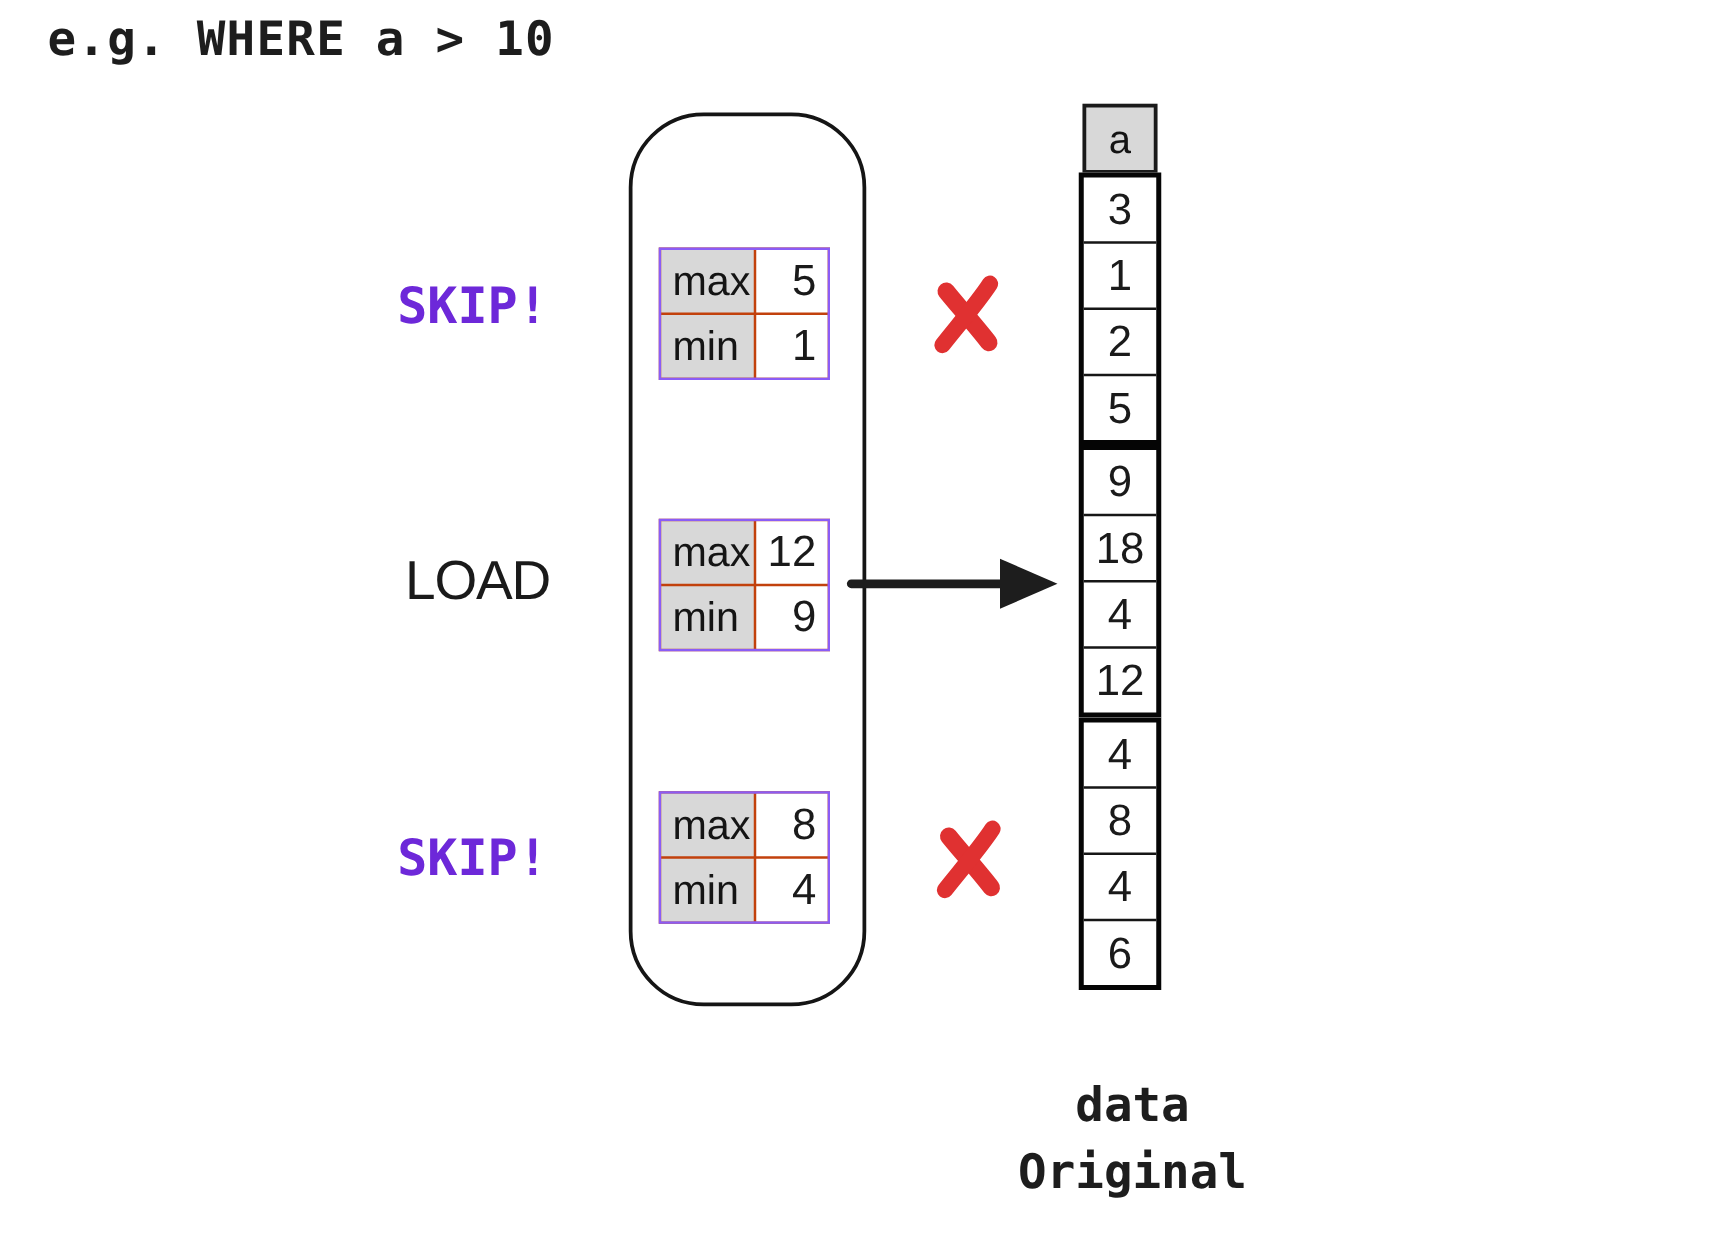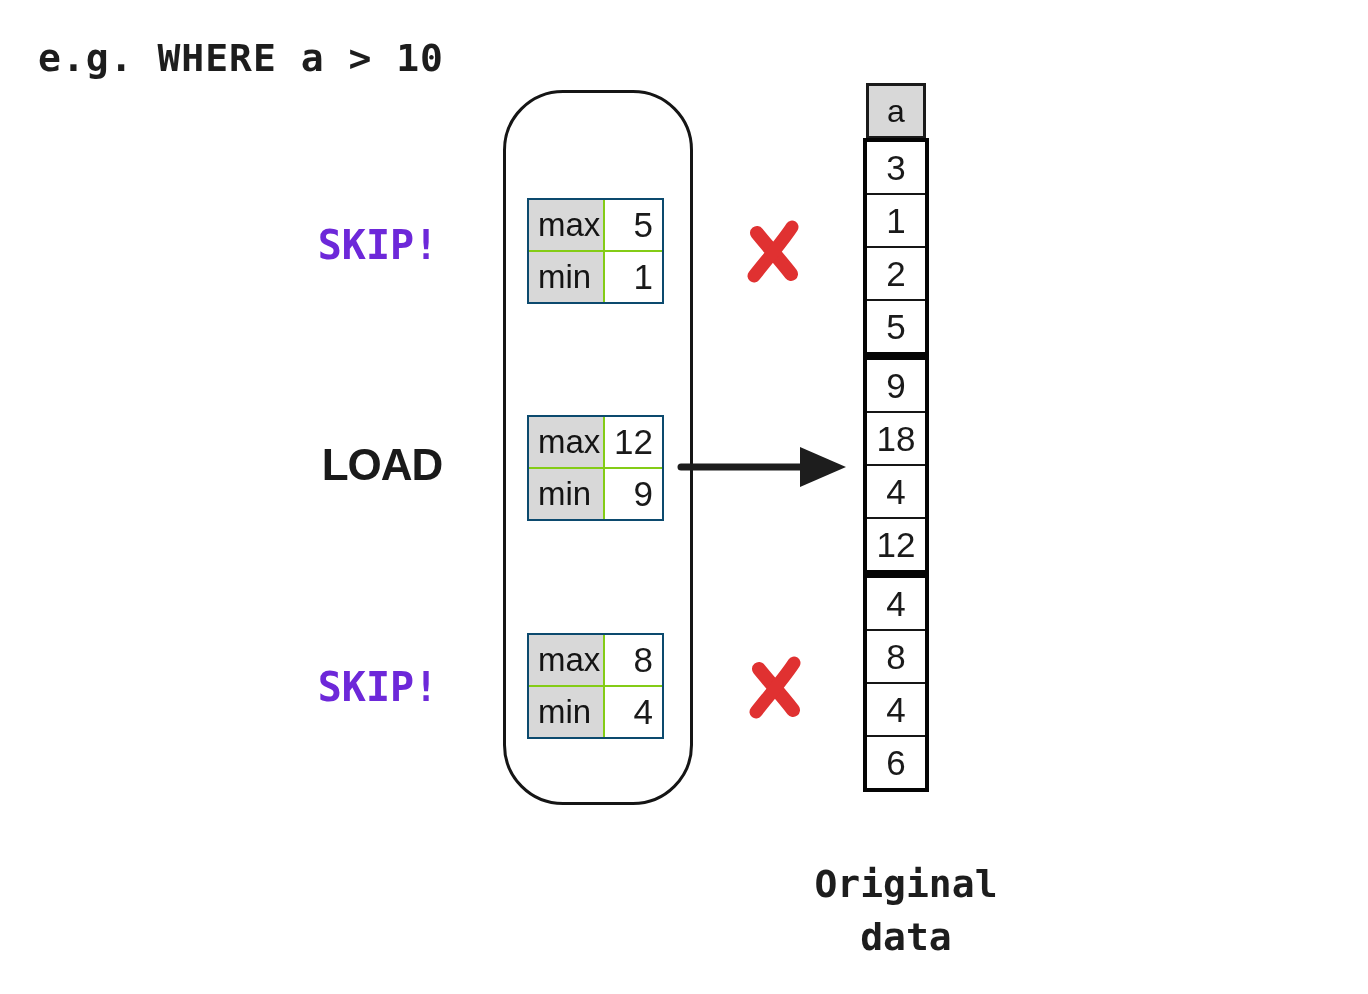--- a/index.html
+++ b/index.html
@@ -4,41 +4,41 @@
 <style>
   html,body{margin:0;padding:0;background:#fff;}
   .canvas{
     position:relative;width:1368px;height:994px;background:#ffffff;
     overflow:hidden;color:#111;
     font-family:"Liberation Sans",sans-serif;
   }
   .mono{font-family:"DejaVu Sans Mono",monospace;font-weight:600;color:#1d1d1d;}
 
   
-  .title{position:absolute;left:38px;top:36px;font-size:38px;letter-spacing:1px;white-space:pre;}
+  .title{position:absolute;left:38px;top:9px;font-size:38px;letter-spacing:1px;white-space:pre;}
 
   
   .index-panel{
     position:absolute;left:503px;top:90px;width:190px;height:715px;
     box-sizing:border-box;border:3px solid #151515;border-radius:60px;background:#fff;
   }
 
   
   .action{position:absolute;width:170px;text-align:center;font-size:40px;}
   .action-mono{font-family:"DejaVu Sans Mono",monospace;font-weight:600;color:#6d28d9;}
-  .action-sans{font-family:"Liberation Sans",sans-serif;font-weight:700;font-size:44px;color:#1a1a1a;letter-spacing:-1px;}
+  .action-sans{font-family:"Liberation Sans",sans-serif;font-weight:400;font-size:44px;color:#1a1a1a;letter-spacing:-1px;}
   #action-0{left:293px;top:222px;}
   #action-1{left:297px;top:440px;}
   #action-2{left:293px;top:664px;}
 
   
   .minmax{
     position:absolute;left:527px;
     display:grid;grid-template-columns:74px 57px;grid-auto-rows:50px;
-    gap:2px;background:#84cc16;border:2px solid #0c4a6e;
+    gap:2px;background:#c2410c;border:2px solid #8b5cf6;
   }
   #mm-0{top:198px;} #mm-1{top:415px;} #mm-2{top:633px;}
   .minmax .lbl{
     background:#d8d8d8;display:flex;align-items:center;
     padding-left:9px;font-size:33px;color:#141414;
   }
   .minmax .val{
     background:#ffffff;display:flex;align-items:center;justify-content:flex-end;
     padding-right:9px;font-size:35px;color:#1a1a1a;
   }
@@ -139,17 +139,17 @@
   </div>
 
   <div id="block-2" class="block">
     <div class="cell">4</div>
     <div class="cell">8</div>
     <div class="cell">4</div>
     <div class="cell">6</div>
   </div>
 
   <div class="caption-original mono">
+    <div>data</div>
     <div>Original</div>
-    <div>data</div>
   </div>
 
 </div>
 
 </body></html>

